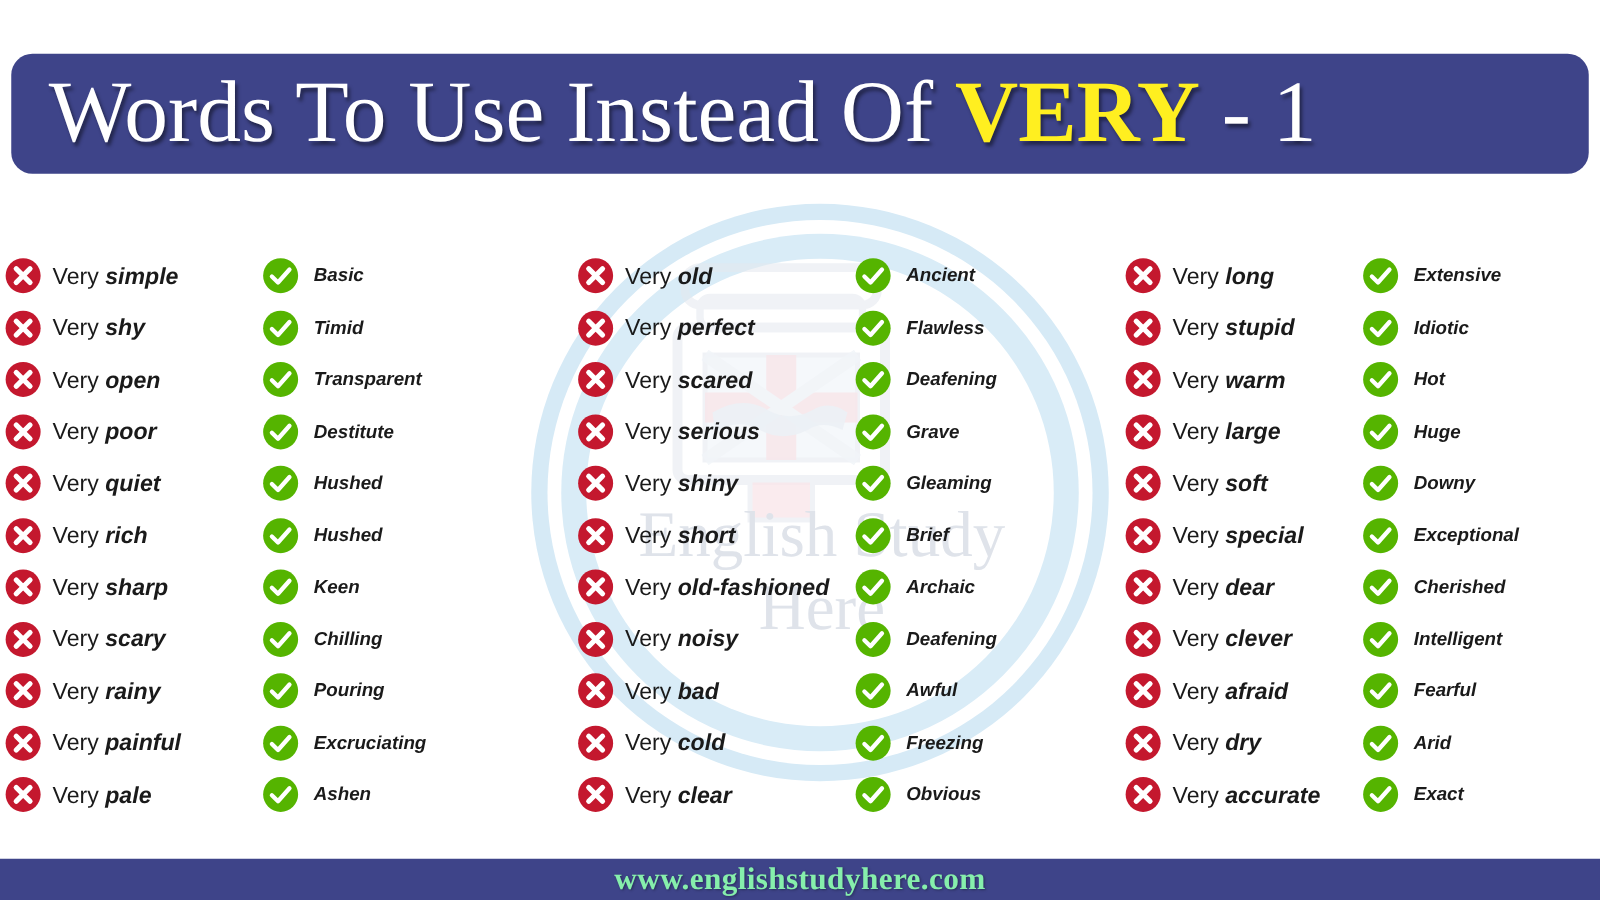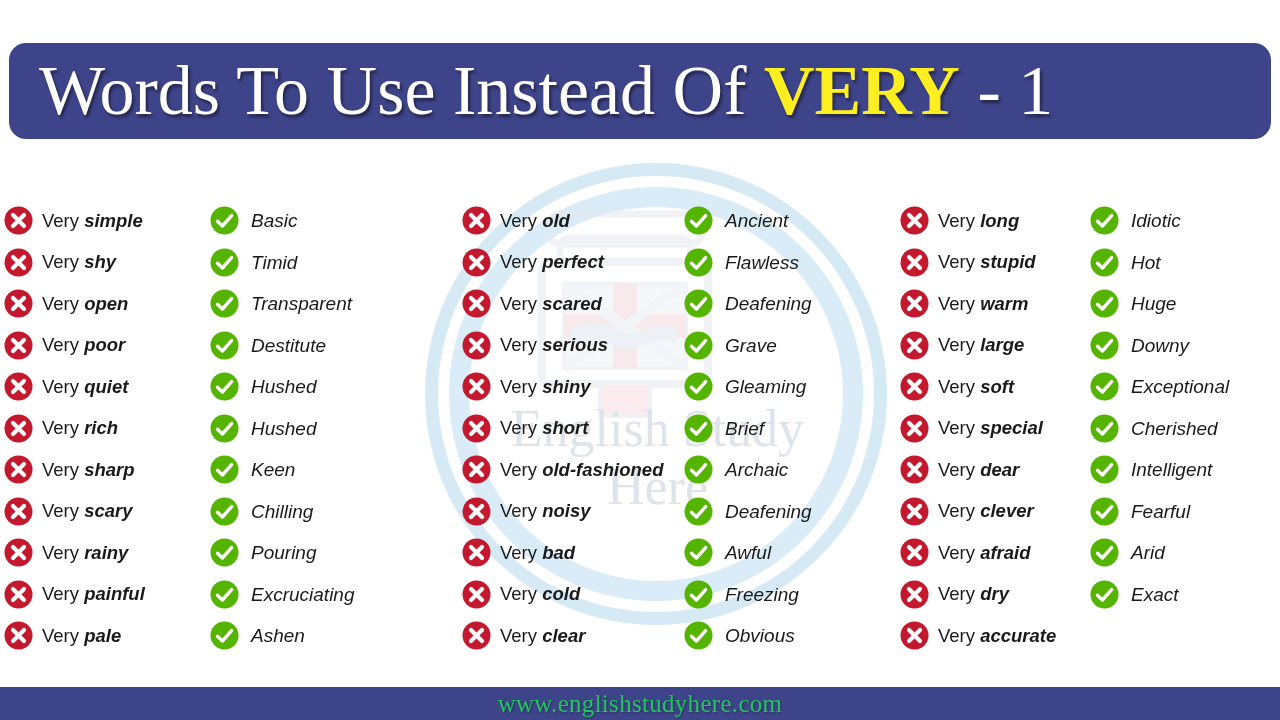--- a/index.html
+++ b/index.html
@@ -156,44 +156,44 @@
     font-family: "Liberation Sans", sans-serif;
     font-size: 18.5px;
     color: #1a1a1a;
     line-height: 1;
   }
   .label .bad-word {
     font-weight: bold;
     font-style: italic;
   }
   .good .label {
-    font-weight: normal;
+    font-weight: bold;
     font-style: italic;
-    font-size: 19px;
+    font-size: 15px;
   }
   .good .icon { margin-right: 12px; }
 
   
   .footer-bar {
     position: absolute;
     left: 0;
     top: 687px;
     width: 1280px;
     height: 33px;
     background: #3e4489;
     display: flex;
     align-items: center;
     justify-content: center;
     z-index: 6;
   }
   .footer-text {
     font-family: "Liberation Serif", "DejaVu Serif", serif;
     font-size: 25px;
-    font-weight: normal;
-    color: #22c55e;
+    font-weight: bold;
+    color: #86efac;
     letter-spacing: 0.3px;
     text-shadow: 1px 1px 2px rgba(0,0,0,0.35);
   }
 </style>
 </head>
 <body>
 
 <div id="page">
 
   <div class="header-bar">
@@ -737,20 +737,29 @@
         </div>
       </div>
     <div class="col col-6">
         <div class="row good">
           <span class="icon">
             <svg width="29" height="29" viewBox="0 0 29 29">
               <circle cx="14.5" cy="14.5" r="14" fill="#55b400"></circle>
               <path d="M7.5 15.2 L12.4 20 L21.6 9.6" stroke="#ffffff" stroke-width="3.4" fill="none" stroke-linecap="round" stroke-linejoin="round"></path>
             </svg>
           </span>
+          <span class="label">Extensive</span>
+        </div>
+        <div class="row good">
+          <span class="icon">
+            <svg width="29" height="29" viewBox="0 0 29 29">
+              <circle cx="14.5" cy="14.5" r="14" fill="#55b400"></circle>
+              <path d="M7.5 15.2 L12.4 20 L21.6 9.6" stroke="#ffffff" stroke-width="3.4" fill="none" stroke-linecap="round" stroke-linejoin="round"></path>
+            </svg>
+          </span>
           <span class="label">Idiotic</span>
         </div>
         <div class="row good">
           <span class="icon">
             <svg width="29" height="29" viewBox="0 0 29 29">
               <circle cx="14.5" cy="14.5" r="14" fill="#55b400"></circle>
               <path d="M7.5 15.2 L12.4 20 L21.6 9.6" stroke="#ffffff" stroke-width="3.4" fill="none" stroke-linecap="round" stroke-linejoin="round"></path>
             </svg>
           </span>
           <span class="label">Hot</span>

